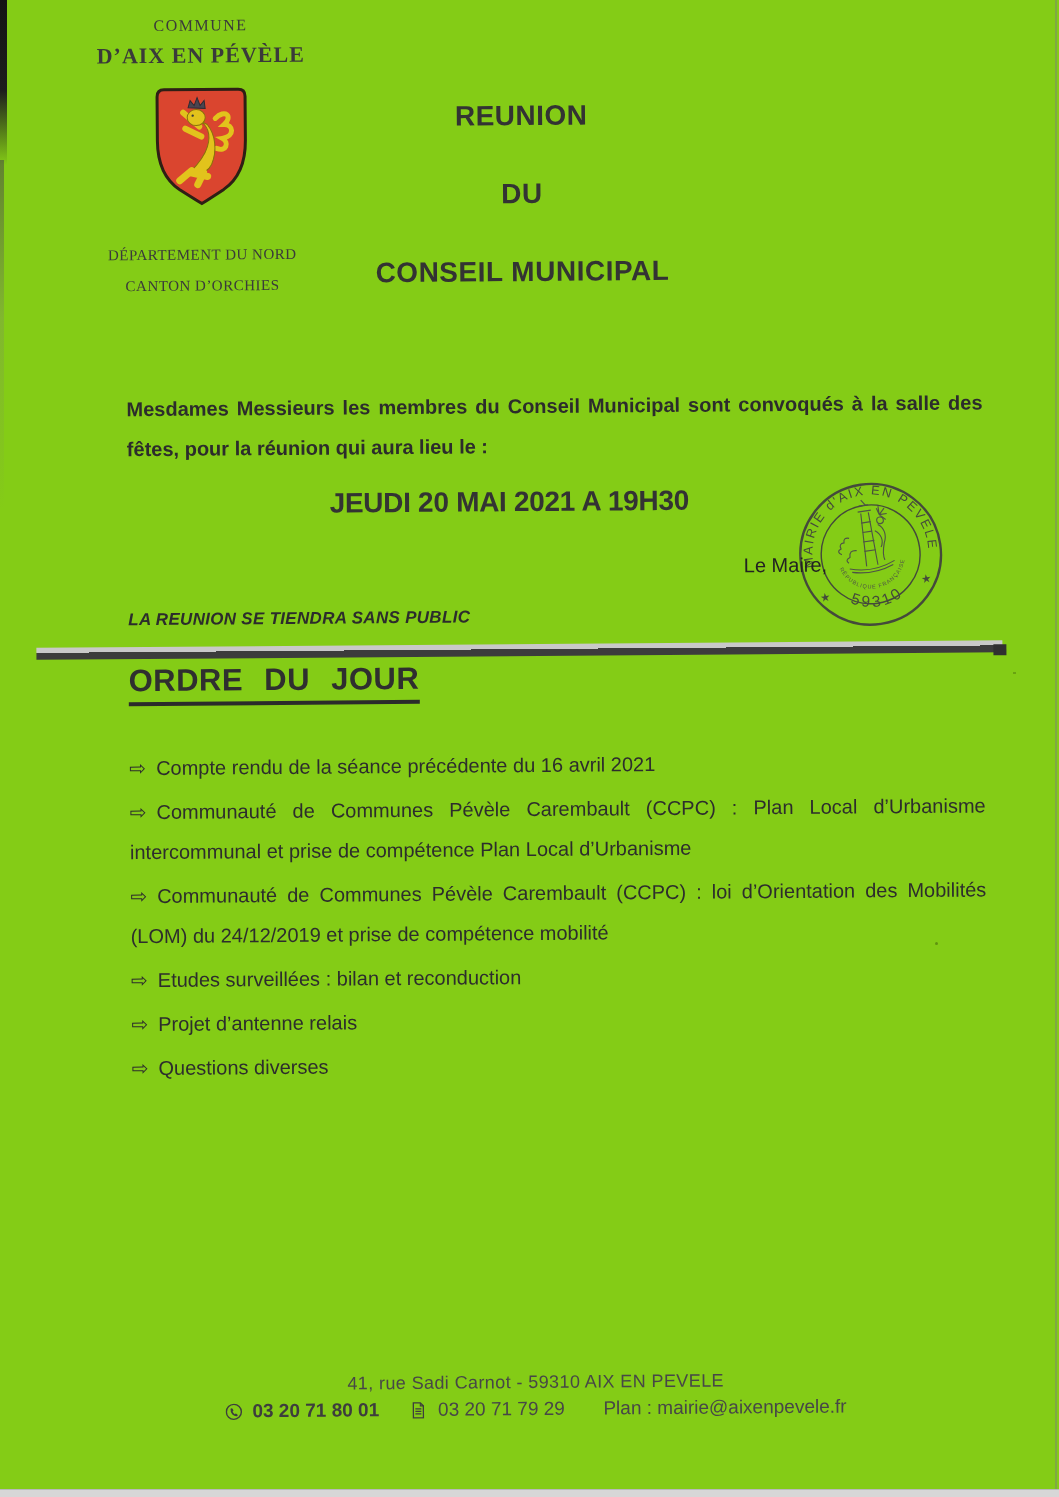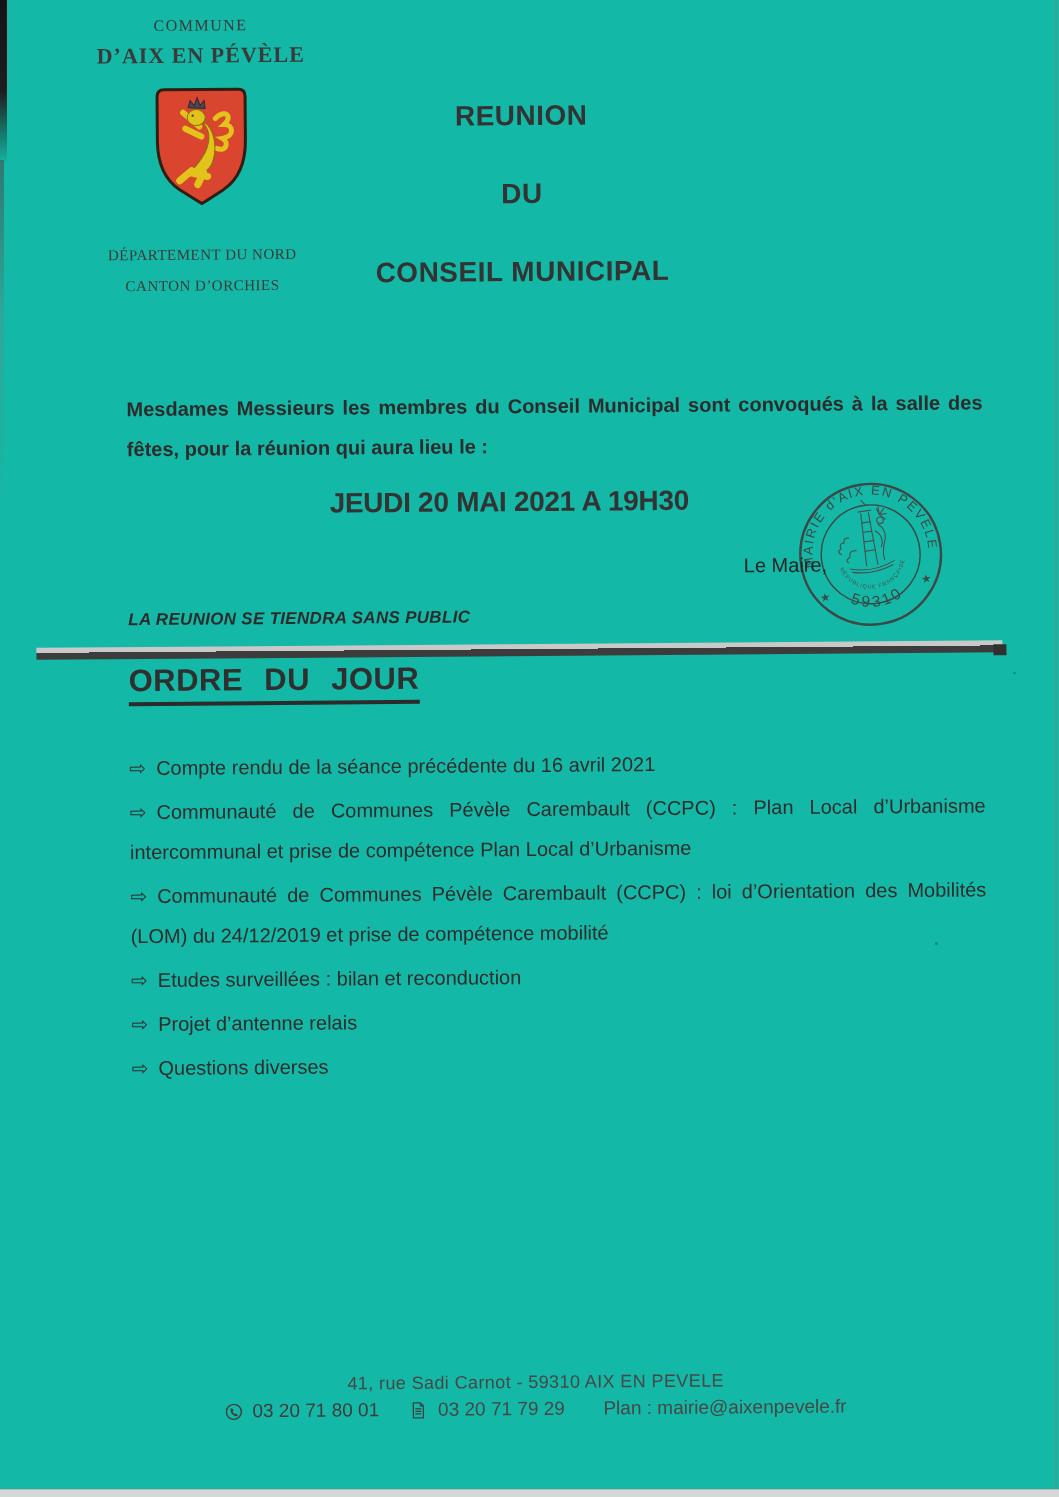--- a/index.html
+++ b/index.html
@@ -1,20 +1,20 @@
 <!DOCTYPE html>
 <html><head>
 <meta charset="utf-8">
 <style>
   html,body{margin:0;padding:0;}
   body{
     width:1059px;height:1497px;background:#ffffff;overflow:hidden;
     font-family:"Liberation Sans","DejaVu Sans",sans-serif;color:#2e2e2e;
   }
-  .page{position:relative;width:1059px;height:1497px;background:#14b8a6;overflow:hidden;}
+  .page{position:relative;width:1059px;height:1497px;background:#84cc16;overflow:hidden;}
   .content{position:absolute;inset:0;transform:rotate(-0.45deg);transform-origin:50% 40%;}
 
   
   .commune{position:absolute;left:90px;top:14px;width:230px;text-align:center;
            font-family:"Liberation Serif","DejaVu Serif",serif;color:#3a3a3a;}
   .commune .l1{font-size:16px;letter-spacing:1.5px;}
   .commune .l2{font-size:22px;font-weight:700;letter-spacing:1px;margin-top:8px;white-space:nowrap;}
   .shield-wrap{margin:16px auto 0;width:104px;height:126px;}
   .commune .dept{font-size:15px;letter-spacing:.5px;margin-top:36px;white-space:nowrap;}
   .commune .canton{font-size:15px;letter-spacing:.5px;margin-top:14px;}
@@ -48,21 +48,21 @@
          font-size:31px;letter-spacing:.5px;word-spacing:12px;color:#2f2f2f;
          border-bottom:4px solid #2b2b2b;padding-bottom:3px;}
   .agenda{position:absolute;left:128px;top:745px;width:856px;}
   .agenda p{margin:0 0 4px 0;font-size:20px;line-height:40px;text-align:justify;color:#2d2d2d;}
   .agenda .bullet{margin-right:10px;}
 
   
   .footer{position:absolute;left:0;top:1372px;width:1059px;text-align:center;color:#474747;}
   .footer .addr{font-size:18px;letter-spacing:.4px;}
   .footer .line2{margin-top:5px;font-size:19px;}
-  .footer .phone-num{font-weight:400;color:#3d3d3d;margin:0 8px 0 5px;}
+  .footer .phone-num{font-weight:700;color:#3d3d3d;margin:0 8px 0 5px;}
   .footer .fax-num{margin:0 4px 0 7px;}
   .footer .gap{display:inline-block;width:14px;}
   .footer .mailblock{margin-left:10px;}
   .footer svg{vertical-align:-3px;}
 
   
   .art-left-streak{position:absolute;left:0;top:0;width:7px;height:165px;
       background:linear-gradient(180deg,#141414 0%,#1d1d1d 55%,rgba(40,40,40,0) 100%);}
   .art-left-faint{position:absolute;left:0;top:160px;width:4px;height:350px;
       background:linear-gradient(180deg,rgba(70,70,70,.55),rgba(120,120,120,.25) 45%,rgba(150,150,150,0));}

